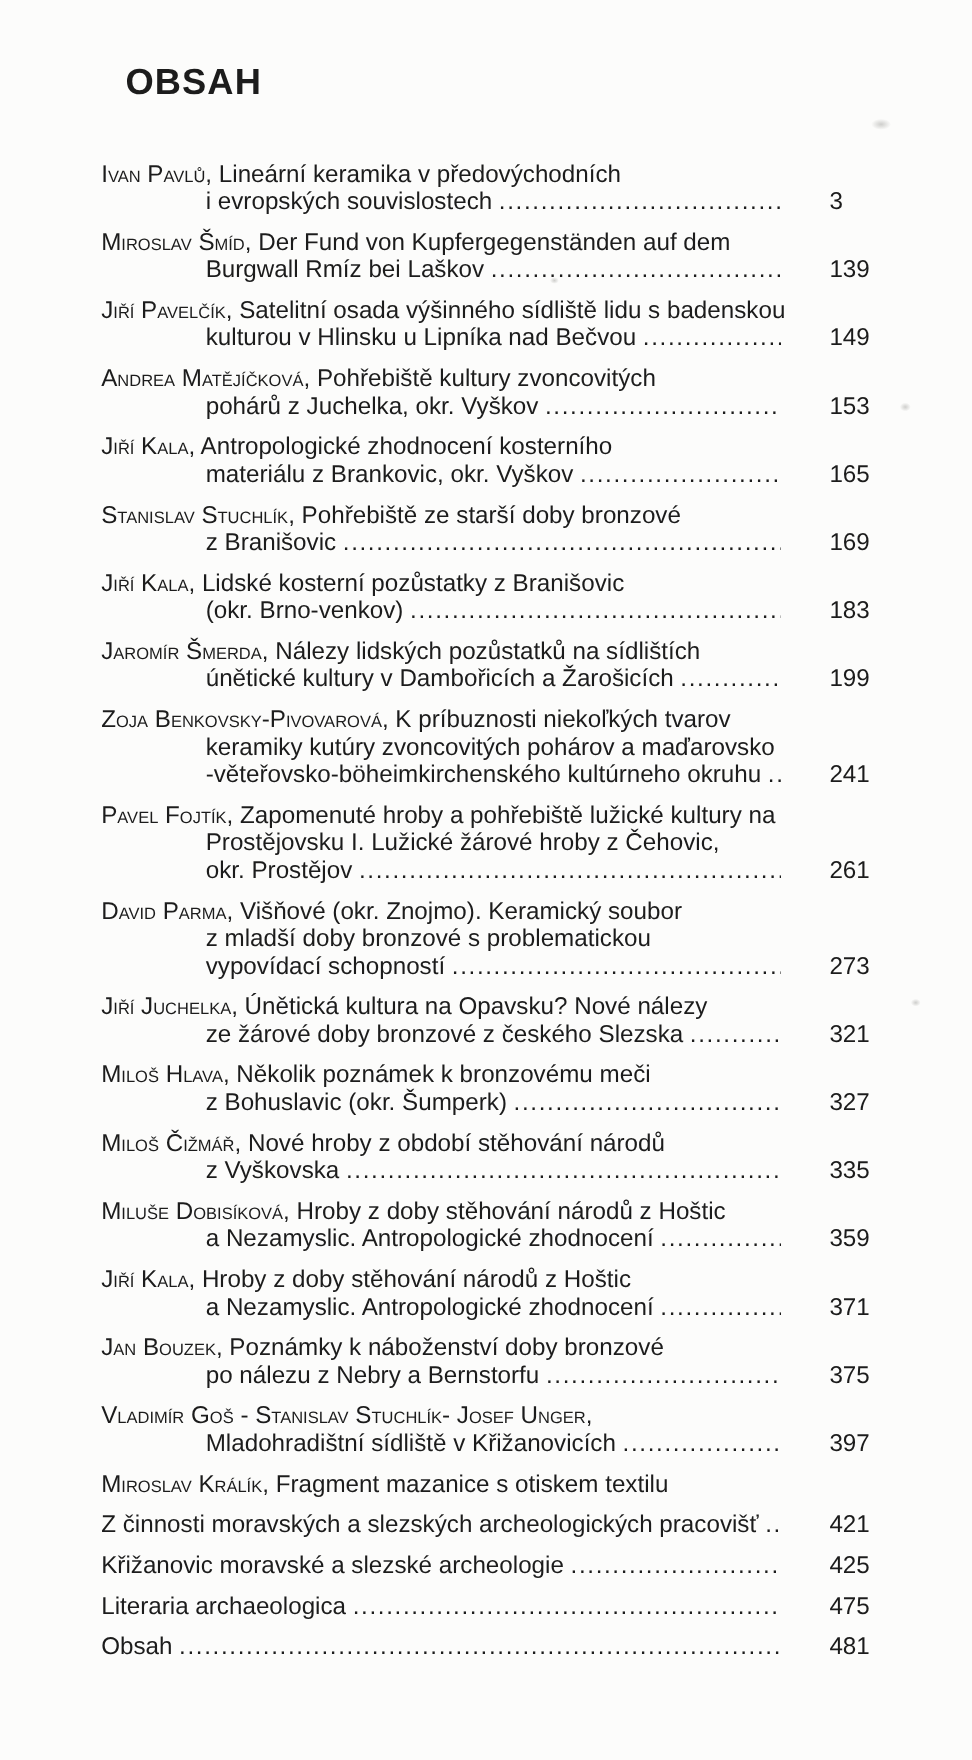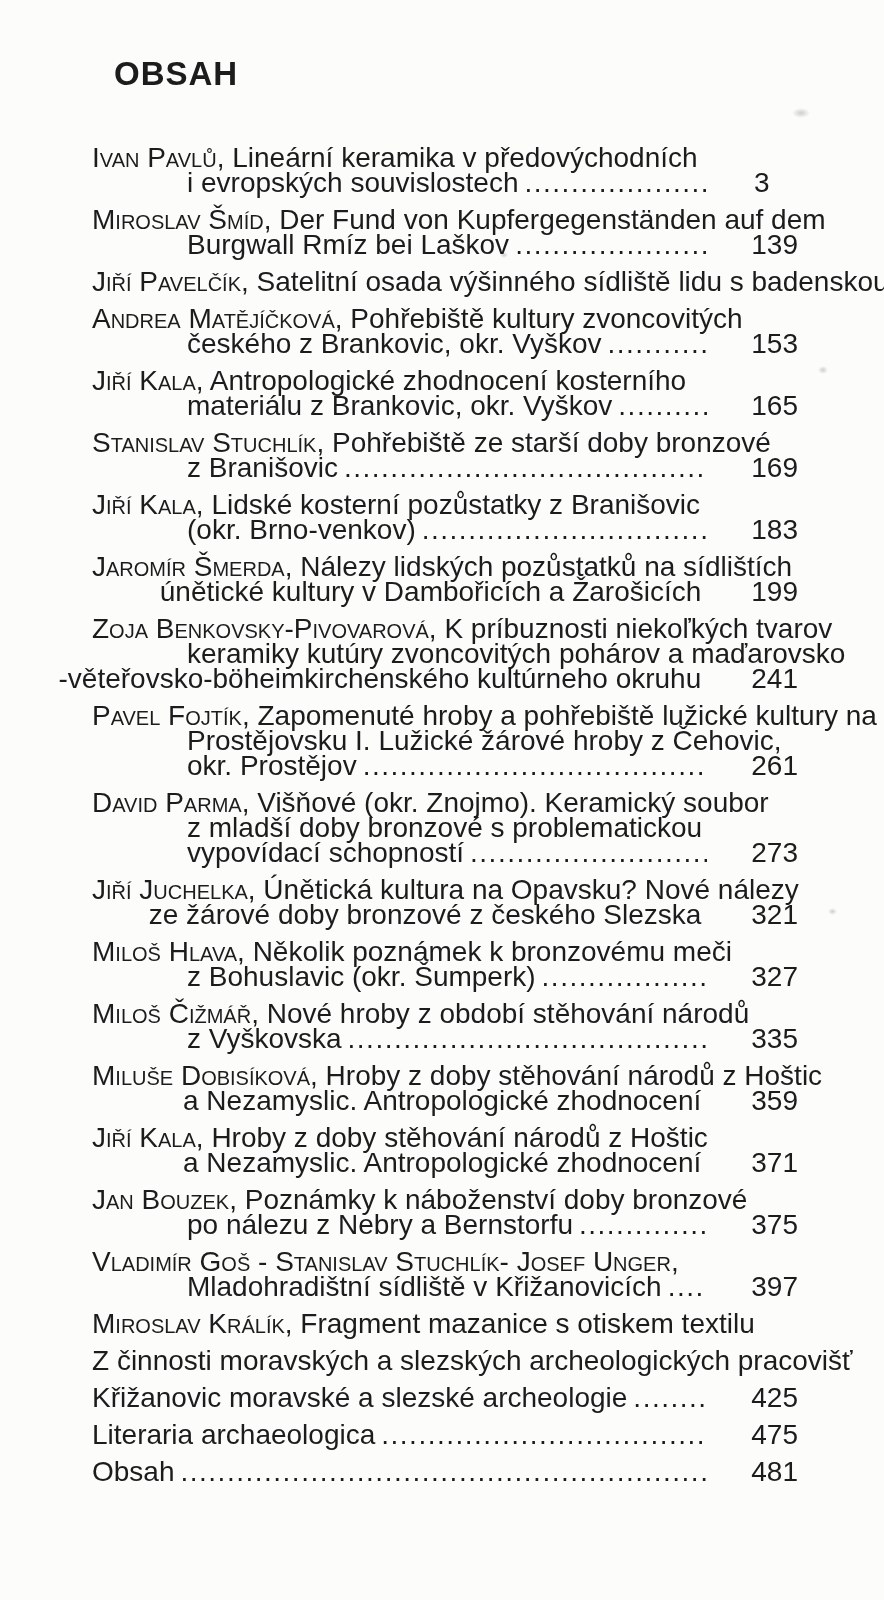--- a/index.html
+++ b/index.html
@@ -29,21 +29,21 @@
   .title {
     margin: 55px 0 52px 22px;
     font-size: 33px;
     font-weight: bold;
     letter-spacing: 1px;
     line-height: 38px;
   }
   .entries { }
   .entry {
     margin-bottom: 12px;
-    font-size: 28px;
+    font-size: 22px;
     line-height: 25px;
   }
   .line { white-space: nowrap; }
   .line.cont { padding-left: 95px; justify-content: flex-end; }
   .line.last {
     display: flex;
     align-items: baseline;
   }
   .txt { flex: 0 0 auto; }
   .author { font-variant: small-caps; }
@@ -96,25 +96,30 @@
         <div class="entry">
           <div class="line"><span class="txt"><span class="author">Miroslav Šmíd</span>, Der Fund von Kupfergegenständen auf dem</span></div>
           <div class="line cont last">
             <span class="txt">Burgwall Rmíz bei Laškov</span>
             <span class="dots"></span>
             <span class="pg">139</span>
           </div>
         </div>
         <div class="entry">
           <div class="line"><span class="txt"><span class="author">Jiří Pavelčík</span>, Satelitní osada výšinného sídliště lidu s badenskou</span></div>
+          <div class="line cont last">
+            <span class="txt">kulturou v Hlinsku u Lipníka nad Bečvou</span>
+            <span class="dots"></span>
+            <span class="pg">149</span>
+          </div>
         </div>
         <div class="entry">
           <div class="line"><span class="txt"><span class="author">Andrea Matějíčková</span>, Pohřebiště kultury zvoncovitých</span></div>
           <div class="line cont last">
-            <span class="txt">českého z Brankovic, okr. Vyškov</span>
+            <span class="txt">pohárů z Juchelka, okr. Vyškov</span>
             <span class="dots"></span>
             <span class="pg">153</span>
           </div>
         </div>
         <div class="entry">
           <div class="line"><span class="txt"><span class="author">Jiří Kala</span>, Antropologické zhodnocení kosterního</span></div>
           <div class="line cont last">
             <span class="txt">materiálu z Brankovic, okr. Vyškov</span>
             <span class="dots"></span>
             <span class="pg">165</span>

